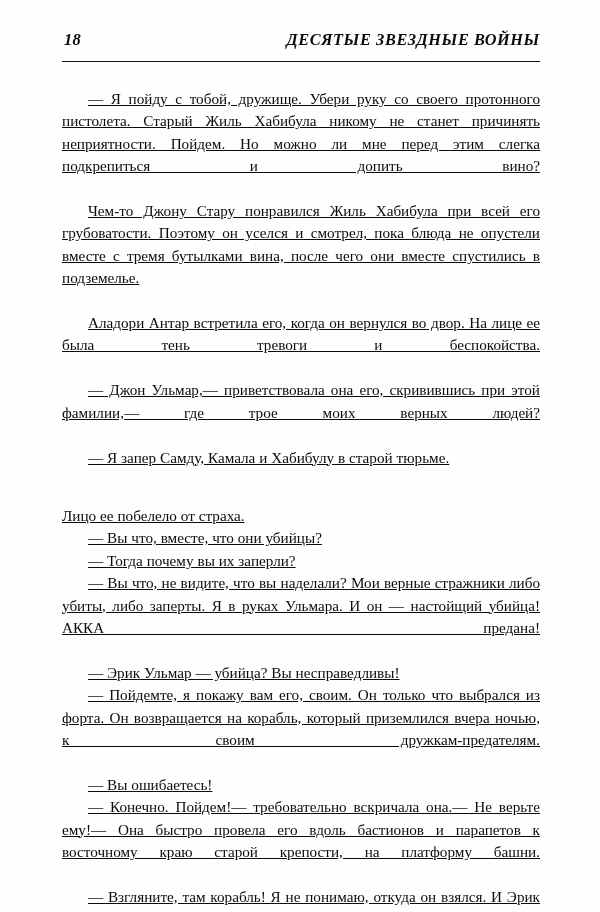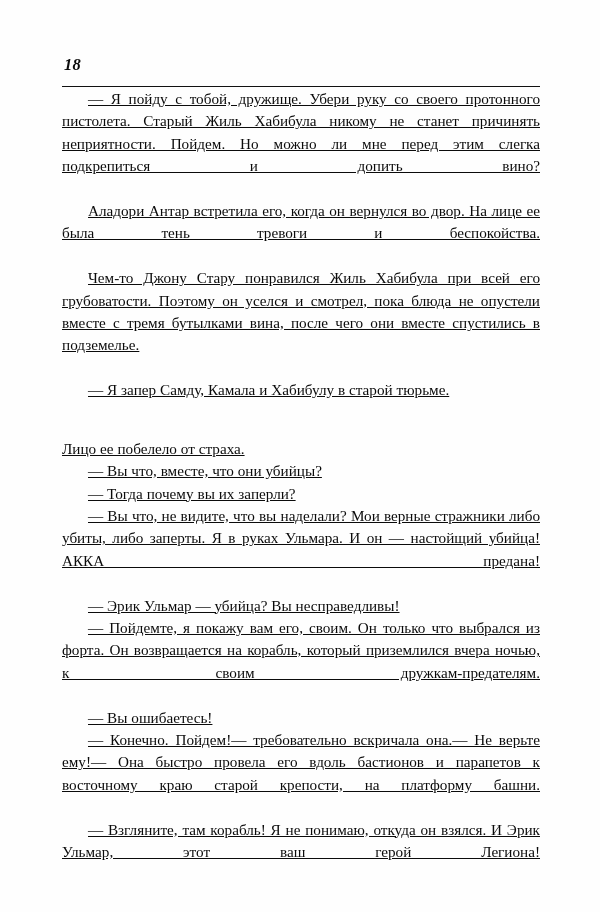--- a/index.html
+++ b/index.html
@@ -21,21 +21,21 @@
     width: 600px;
     height: 912px;
     background: #fefefe;
     box-sizing: border-box;
   }
 
   
   .running-head {
     position: absolute;
     left: 62px;
-    top: 57px;
+    top: 32px;
     width: 478px;
     display: flex;
     align-items: flex-end;
     justify-content: space-between;
     border-bottom: 1.6px solid #111;
     padding-bottom: 12px;
     box-sizing: border-box;
   }
   .folio {
     font-weight: bold;
@@ -91,26 +91,28 @@
     content: none;
   }
 </style>
 </head>
 <body>
 
 <div class="page">
 
   <div class="running-head">
     <span class="folio">18</span>
+    <span class="head-title">ДЕСЯТЫЕ ЗВЕЗДНЫЕ ВОЙНЫ</span>
   </div>
 
   <div class="text-column">
     <p class="para dialog">— Я пойду с тобой, дружище. Убери руку со своего протонного пистолета. Старый Жиль Хабибула никому не станет причинять неприятности. Пойдем. Но можно ли мне перед этим слегка подкрепиться и допить вино?</p>
+    <p class="para">Чем-то Джону Стару понравился Жиль Хабибула при всей его грубоватости. Поэтому он уселся и смотрел, пока блюда не опустели вместе с тремя бутылками вина, после чего они вместе спустились в подземелье.</p>
     <p class="para">Аладори Антар встретила его, когда он вернулся во двор. На лице ее была тень тревоги и беспокойства.</p>
-    <p class="para">Чем-то Джону Стару понравился Жиль Хабибула при всей его грубоватости. Поэтому он уселся и смотрел, пока блюда не опустели вместе с тремя бутылками вина, после чего они вместе спустились в подземелье.</p>
+    <p class="para dialog">— Джон Ульмар,—  приветствовала она его, скривившись при этой фамилии,—  где трое моих верных людей?</p>
     <p class="para dialog nostretch">— Я запер Самду, Камала и Хабибулу в старой тюрьме.</p>
     <p class="para cont nostretch">Лицо ее побелело от страха.</p>
     <p class="para dialog nostretch">— Вы что, вместе, что они убийцы?</p>
     <p class="para dialog nostretch">— Тогда почему вы их заперли?</p>
     <p class="para dialog">— Вы что, не видите, что вы наделали? Мои верные стражники либо убиты, либо заперты. Я в руках Ульмара. И он  —  настойщий убийца! АККА предана!</p>
     <p class="para dialog nostretch">— Эрик Ульмар  —  убийца? Вы несправедливы!</p>
     <p class="para dialog">— Пойдемте, я покажу вам его, своим. Он только что выбрался из форта. Он возвращается на корабль, который приземлился вчера ночью, к своим дружкам-предателям.</p>
     <p class="para dialog nostretch">— Вы ошибаетесь!</p>
     <p class="para dialog">— Конечно. Пойдем!—  требовательно вскричала она.—  Не верьте ему!—  Она быстро провела его вдоль бастионов и парапетов к восточному краю старой крепости, на платформу башни.</p>
     <p class="para dialog">— Взгляните, там корабль! Я не понимаю, откуда он взялся. И Эрик Ульмар, этот ваш герой Легиона!</p>

